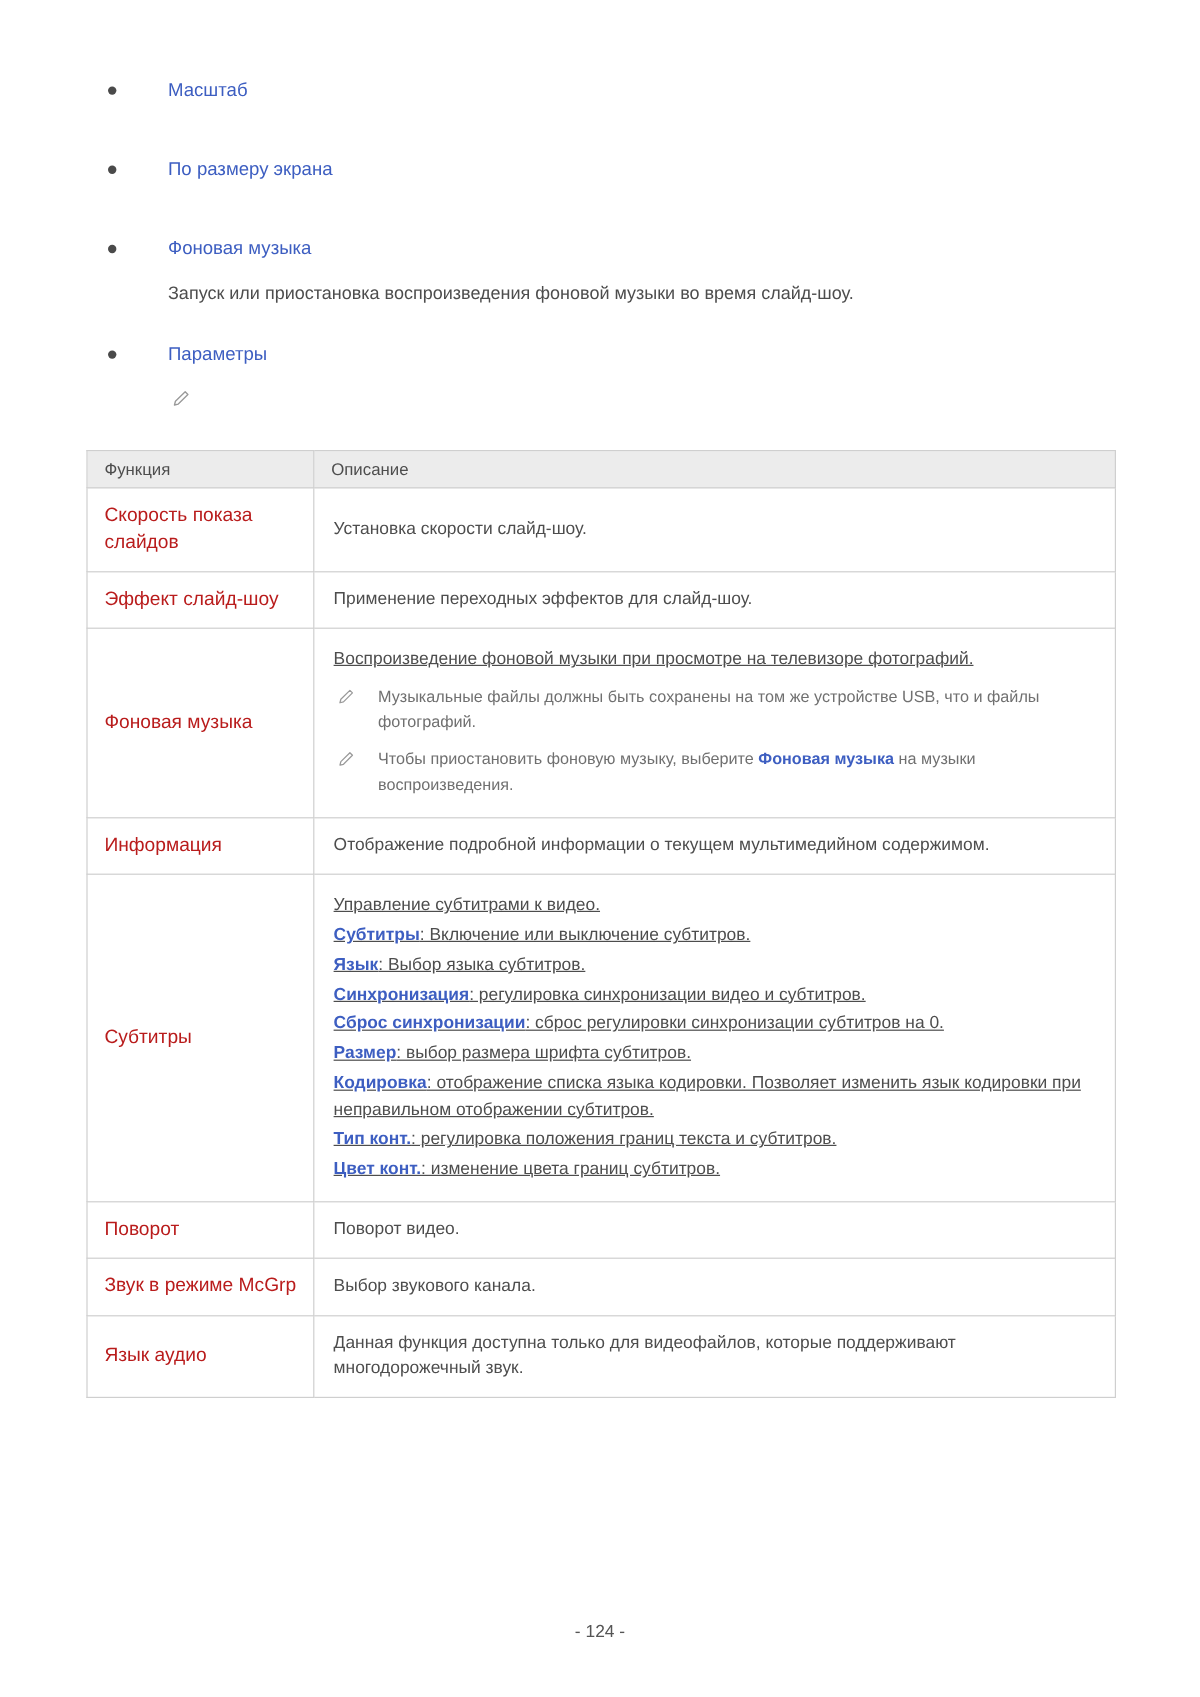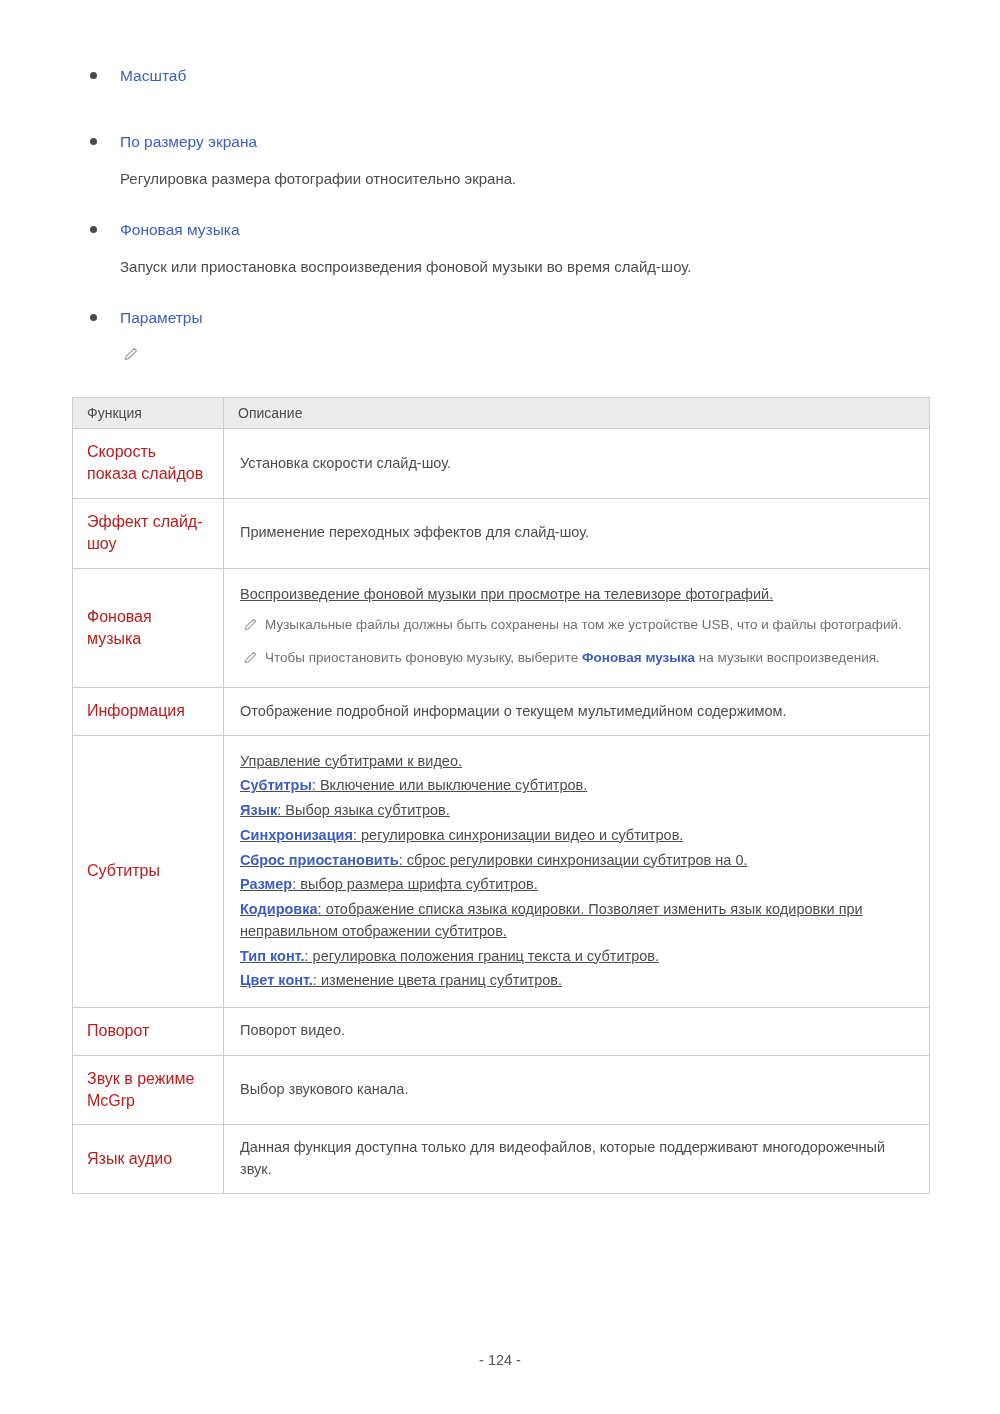--- a/index.html
+++ b/index.html
@@ -11,21 +11,21 @@
   .page {
     position: relative;
     width: 1000px;
     height: 1414px;
     background: #ffffff;
     padding: 66px 70px 0 72px;
     overflow: hidden;
   }
 
   
-  .bullet-item { display: flex; margin-bottom: 30px; }
+  .bullet-item { display: flex; margin-bottom: 30px; gap: 20px; }
   .dot {
     flex: none;
     width: 7px; height: 7px;
     border-radius: 50%;
     background: #4a4a4a;
     margin: 6px 0 0 18px;
   }
   .bullet-body { margin-left: 23px; }
   .bullet-title {
     color: #3d5ec1;
@@ -58,38 +58,38 @@
     vertical-align: middle;
   }
   table.options thead th {
     background: #ececec;
     font-weight: 400;
     text-align: left;
     font-size: 14px;
     color: #4d4d4d;
     padding: 7px 14px;
   }
-  th.col-func { width: 151px; }
+  th.col-func { width: 189px; }
   td.func {
     color: #b91c1c;
     font-size: 16px;
     line-height: 1.4;
     padding: 12px 14px;
   }
   td.desc {
     font-size: 14.5px;
     line-height: 1.5;
     padding: 12px 16px;
     color: #4d4d4d;
   }
   td.desc p { margin: 3px 0; text-decoration: underline; }
   .cell-note {
     display: flex;
     align-items: flex-start;
-    gap: 8px;
+    gap: 20px;
     color: #707070;
     font-size: 13.5px;
     line-height: 1.55;
     margin: 10px 0 4px 4px;
   }
   .term { color: #3d5ec1; font-weight: 700; }
   .cell-note .term { font-size: 13.5px; }
 
   
   .watermark {
@@ -127,21 +127,20 @@
       <span class="dot"></span>
       <div class="bullet-body">
         <div class="bullet-title">Масштаб</div>
       </div>
     </div>
 
     <div class="bullet-item">
       <span class="dot"></span>
       <div class="bullet-body">
         <div class="bullet-title">По размеру экрана</div>
-        <div class="bullet-desc">Регулировка размера фотографии относительно экрана.</div>
       </div>
     </div>
 
     <div class="bullet-item">
       <span class="dot"></span>
       <div class="bullet-body">
         <div class="bullet-title">Фоновая музыка</div>
         <div class="bullet-desc">Запуск или приостановка воспроизведения фоновой музыки во время слайд-шоу.</div>
       </div>
     </div>
@@ -209,21 +208,21 @@
         <td class="desc">Отображение подробной информации о текущем мультимедийном содержимом.</td>
       </tr>
 
       <tr>
         <td class="func">Субтитры</td>
         <td class="desc">
           <p>Управление субтитрами к видео.</p>
           <p><span class="term">Субтитры</span><span>: Включение или выключение субтитров.</span></p>
           <p><span class="term">Язык</span><span>: Выбор языка субтитров.</span></p>
           <p><span class="term">Синхронизация</span><span>: регулировка синхронизации видео и субтитров.</span></p>
-          <p><span class="term">Сброс приостановить</span><span>: сброс регулировки синхронизации субтитров на 0.</span></p>
+          <p><span class="term">Сброс синхронизации</span><span>: сброс регулировки синхронизации субтитров на 0.</span></p>
           <p><span class="term">Размер</span><span>: выбор размера шрифта субтитров.</span></p>
           <p><span class="term">Кодировка</span><span>: отображение списка языка кодировки. Позволяет изменить язык кодировки при неправильном отображении субтитров.</span></p>
           <p><span class="term">Тип конт.</span><span>: регулировка положения границ текста и субтитров.</span></p>
           <p><span class="term">Цвет конт.</span><span>: изменение цвета границ субтитров.</span></p>
         </td>
       </tr>
 
       <tr>
         <td class="func">Поворот</td>
         <td class="desc">Поворот видео.</td>

